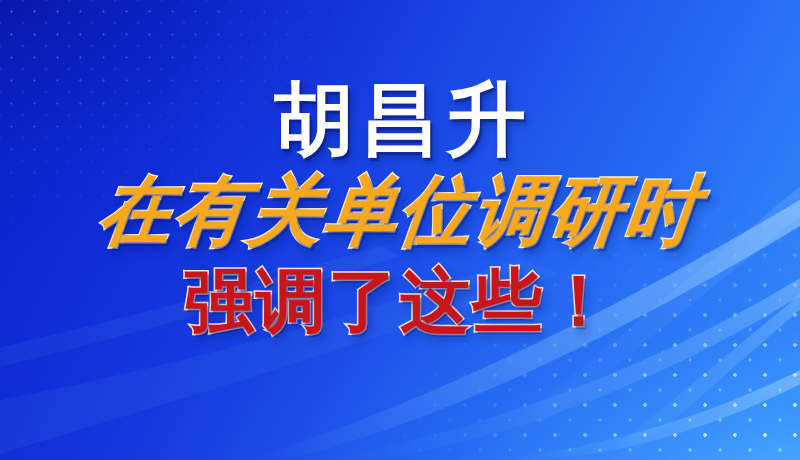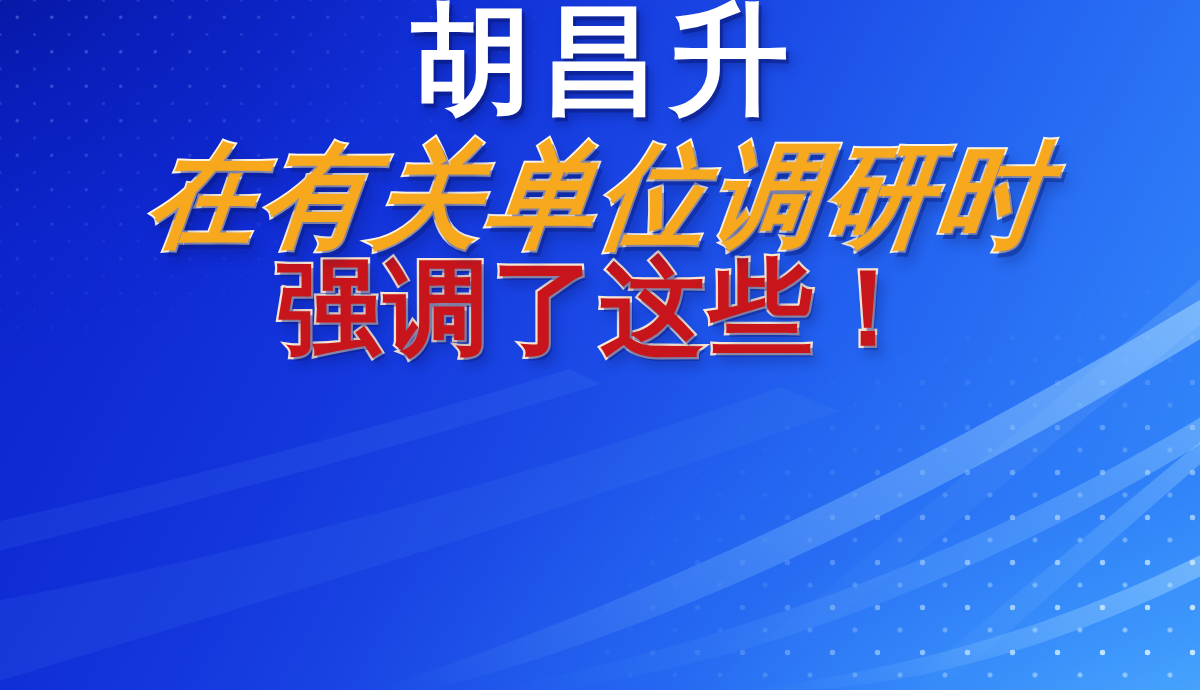--- a/index.html
+++ b/index.html
@@ -77,20 +77,21 @@
   .streaks{width:100%;height:100%;display:block;}
 
   
   .headline{
     position:absolute;
     inset:0;
     display:flex;
     flex-direction:column;
     align-items:center;
     justify-content:flex-start;
+    padding-top:80px;
   }
 
   
   .line-name{
     font-size:80px;
     line-height:1;
     font-weight:700;
     color:#ffffff;
     letter-spacing:6px;
     text-indent:6px;
@@ -115,21 +116,21 @@
     transform:skewX(-7deg) scaleY(1.06);
     -webkit-text-stroke:2.5px #fff6e2;
     paint-order:stroke fill;
     text-shadow:
        3px 4px 0 rgba(10,25,120,0.40),
        5px 7px 9px rgba(6,18,95,0.32);
   }
 
   
   .line-emph{
-    margin-top:4px;
+    margin-top:20px;
     font-size:70px;
     line-height:1;
     font-weight:700;
     color:#c8151c;
     letter-spacing:2px;
     white-space:nowrap;
     -webkit-text-stroke:3px #fbe9d6;
     paint-order:stroke fill;
     text-shadow:
        2px 3px 0 rgba(10,25,120,0.38),

